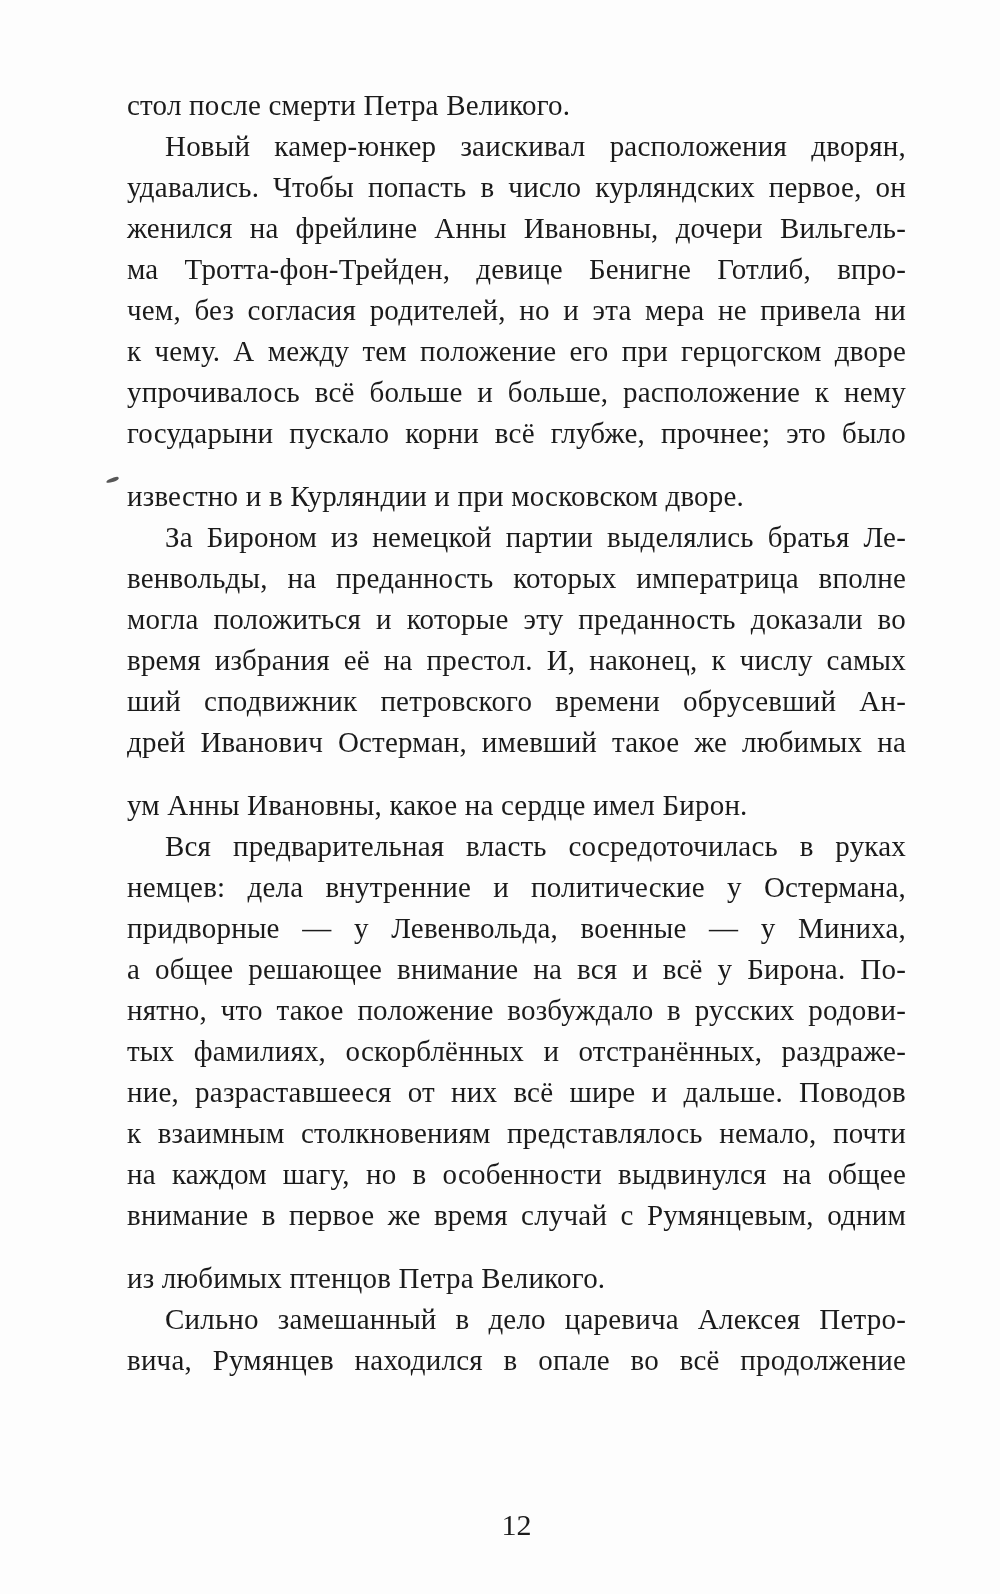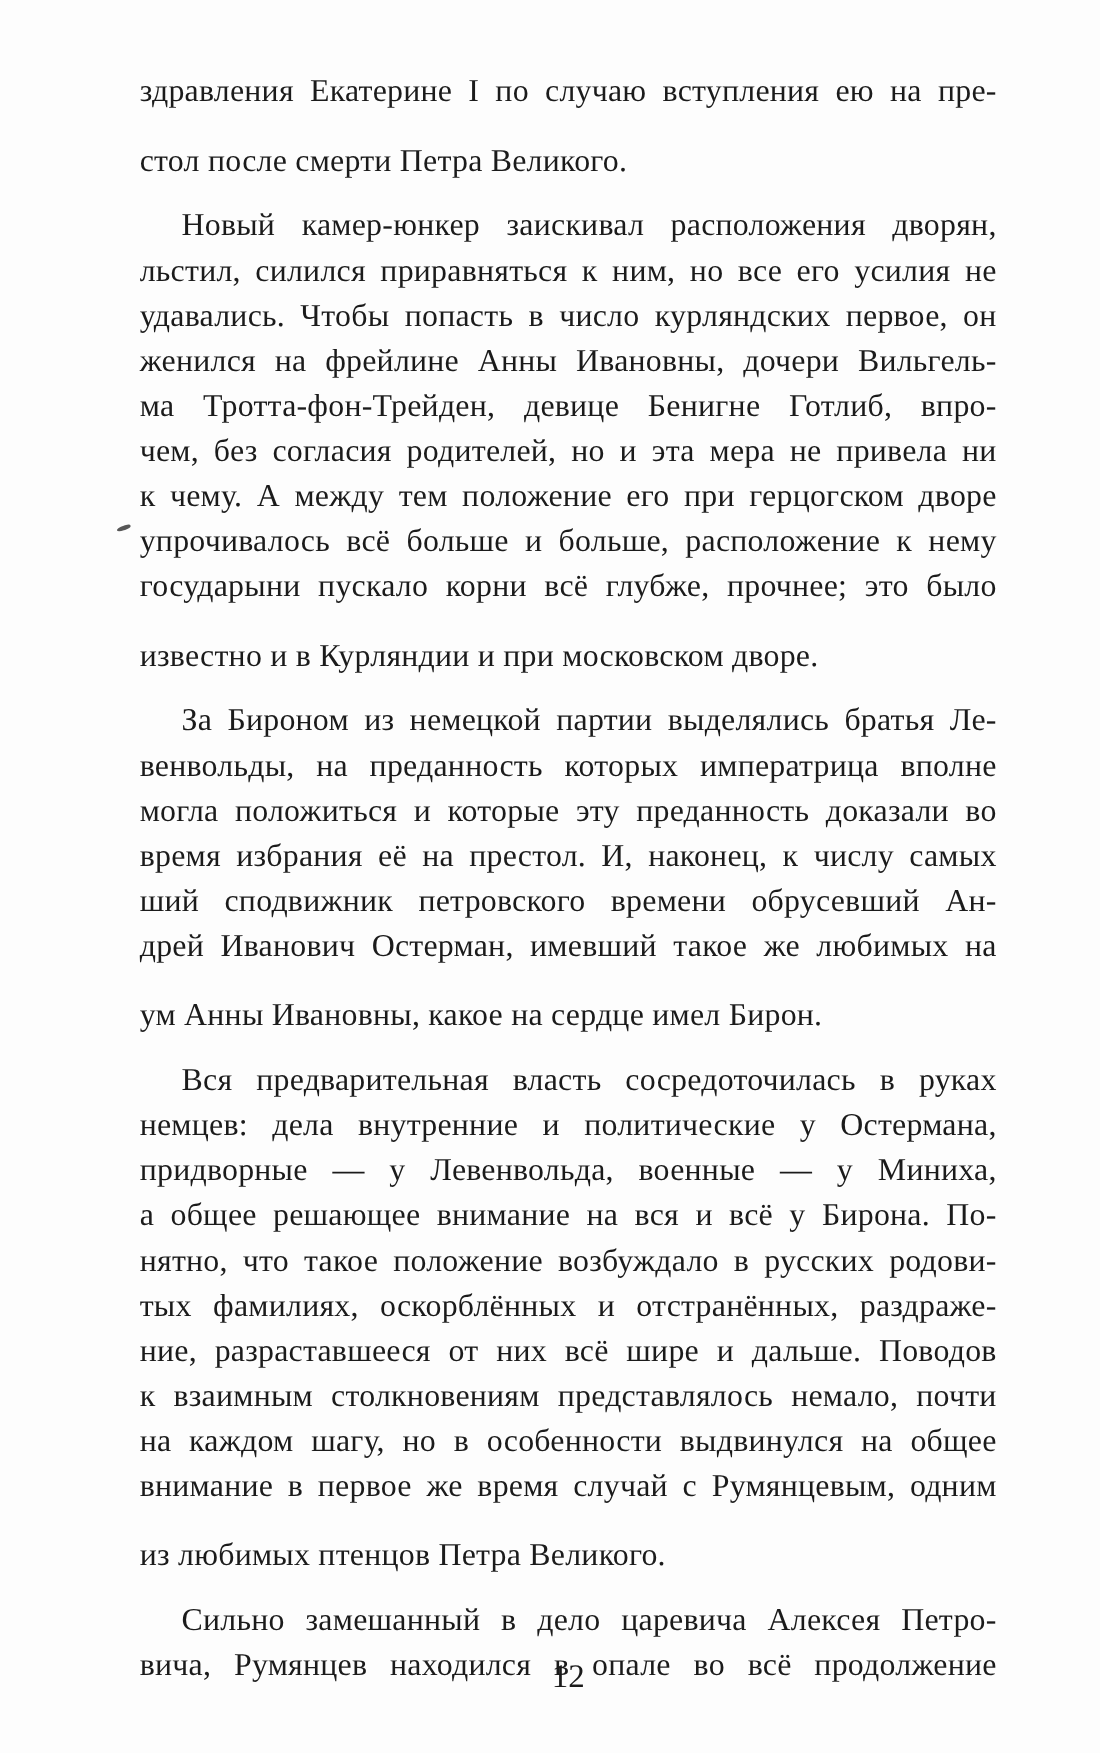--- a/index.html
+++ b/index.html
@@ -40,21 +40,20 @@
     overflow: visible;
     letter-spacing: 0.2px;
   }
   .line.endline {
     text-align: left;
     text-align-last: left;
     margin-top: 22px;
   }
   .line.indent {
     text-indent: 38px;
-    margin-top: 18px;
   }
   .page-number {
     position: absolute;
     left: 127px;
     width: 779px;
     top: 1507px;
     text-align: center;
     font-size: 30px;
     line-height: 36px;
   }
@@ -70,26 +69,24 @@
     transform: rotate(-18deg);
     opacity: 0.85;
   }
 </style>
 </head>
 <body>
 
 <div class="page" style="--paper: #fdfdfd; --ink: #1b1b1b;">
   <div class="text-block" id="text-block">
       <div class="paragraph">
-        <div class="line">здравления Екатерине I по случаю вступления ею на пре-</div>
         <div class="line endline">стол после смерти Петра Великого.</div>
       </div>
       <div class="paragraph">
         <div class="line indent">Новый камер-юнкер заискивал расположения дворян,</div>
-        <div class="line">льстил, силился приравняться к ним, но все его усилия не</div>
         <div class="line">удавались. Чтобы попасть в число курляндских первое, он</div>
         <div class="line">женился на фрейлине Анны Ивановны, дочери Вильгель-</div>
         <div class="line">ма Тротта-фон-Трейден, девице Бенигне Готлиб, впро-</div>
         <div class="line">чем, без согласия родителей, но и эта мера не привела ни</div>
         <div class="line">к чему. А между тем положение его при герцогском дворе</div>
         <div class="line">упрочивалось всё больше и больше, расположение к нему</div>
         <div class="line">государыни пускало корни всё глубже, прочнее; это было</div>
         <div class="line endline">известно и в Курляндии и при московском дворе.</div>
       </div>
       <div class="paragraph">

